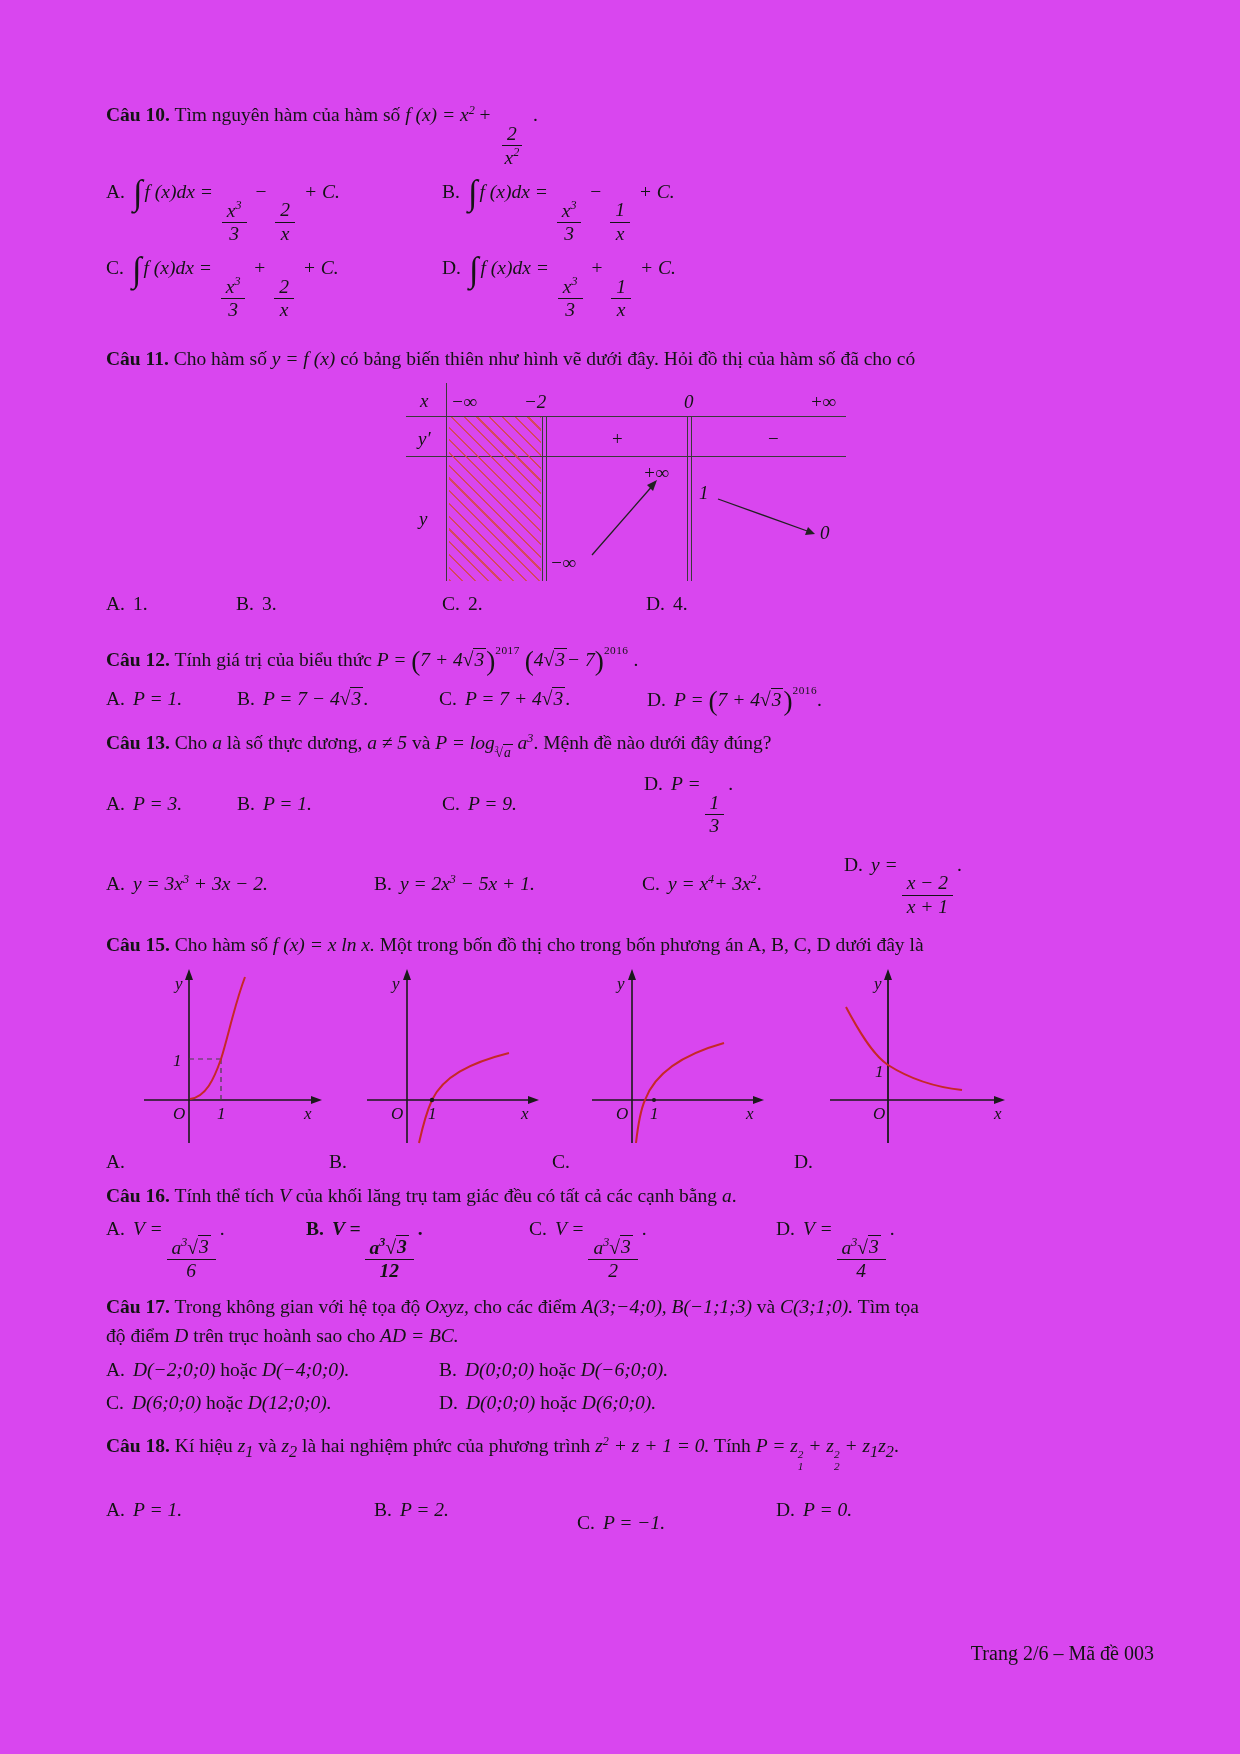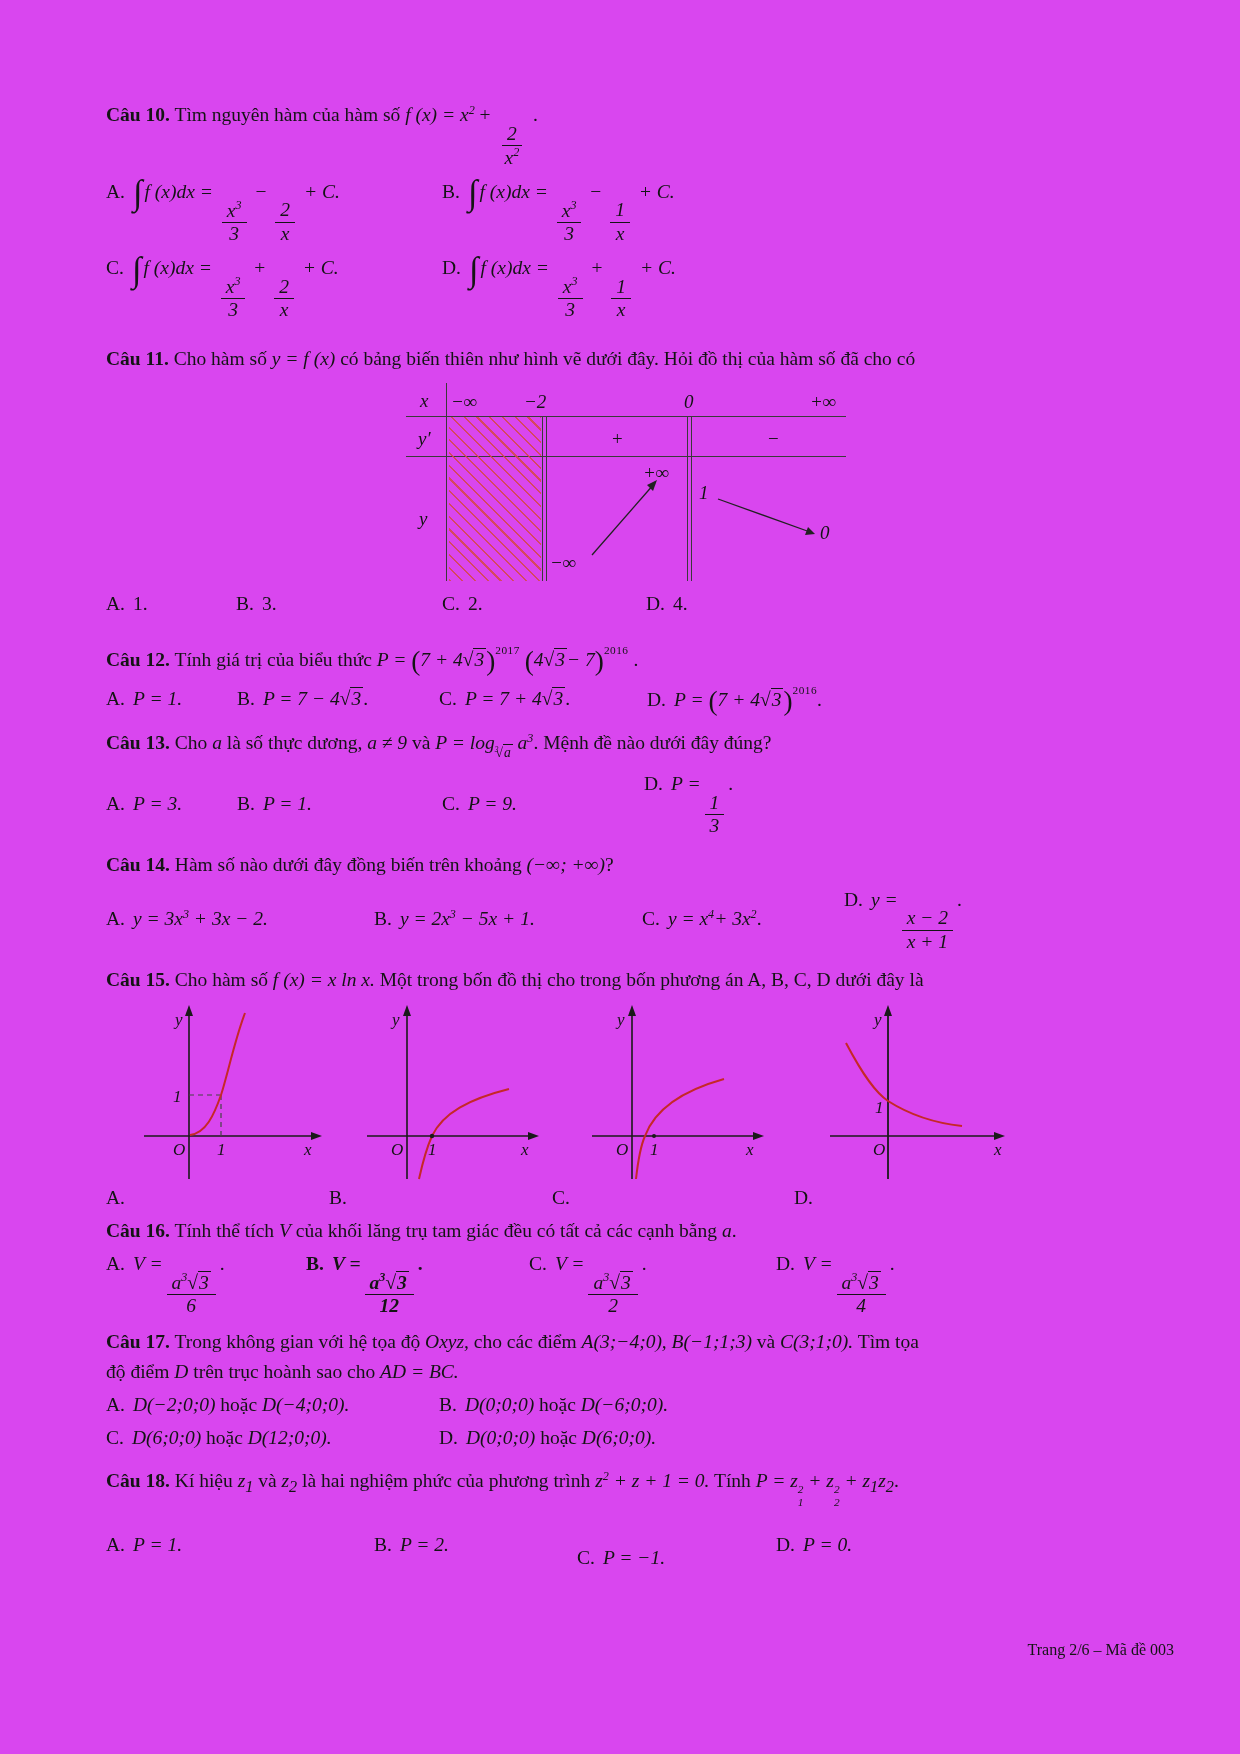--- a/index.html
+++ b/index.html
@@ -41,21 +41,21 @@
   .vt .hline{position:absolute;height:1.4px;background:#3a3a3a;}
   .vt .hatch{position:absolute;left:43px;top:34px;width:92px;bottom:0;
      background:repeating-linear-gradient(45deg,rgba(214,72,72,0.85) 0 1.6px,transparent 1.6px 9px);}
   .vt .val{position:absolute;font-size:19px;}
   .vt svg{position:absolute;left:0;top:0;}
   
   .graphs{display:flex;margin-top:8px;}
   .graphs svg{display:block;}
   .gl{display:flex;margin-top:2px;}
   .gtext{font-style:italic;font-size:17px;fill:#141414;}
-  .footer{position:absolute;right:66px;top:1638px;font-size:16px;}
+  .footer{position:absolute;right:86px;top:1638px;font-size:20px;}
   .cols2{display:flex;margin-top:8px;align-items:center;}
   .cols2 .c1{width:336px;}
 </style>
 </head>
 <body>
 
 <div class="page">
 
   <div class="q" style="margin-top:0;">
     <div>
@@ -195,42 +195,37 @@
       <div class="opt"><span class="okey">D.</span><span class="it">P =</span> <span class="bp">(</span><span class="it">7 + 4</span><span class="sq">√<span class="sqv">3</span></span><span class="bp">)</span><sup class="bexp">2016</sup><span>.</span></div>
     </div>
   </div>
 
   <div class="q" style="margin-top:14px;">
     <div>
       <span class="qlabel">Câu 13.</span>
       <span>Cho</span>
       <span class="it">a</span>
       <span>là số thực dương,</span>
-      <span class="it">a ≠ 9</span>
+      <span class="it">a ≠ 5</span>
       <span>và</span>
       <span class="it">P = log</span><sub class="logbase"><span class="sq"><sup class="rootidx">3</sup>√<span class="sqv">a</span></span></sub>
       <span class="it">a</span><sup class="e it">3</sup><span>. Mệnh đề nào dưới đây đúng?</span>
     </div>
     <div class="opt-row" style="margin-top:6px;">
       <div class="opt" style="width:131px;"><span class="okey">A.</span><span class="it">P = 3.</span></div>
       <div class="opt" style="width:205px;"><span class="okey">B.</span><span class="it">P = 1.</span></div>
       <div class="opt" style="width:202px;"><span class="okey">C.</span><span class="it">P = 9.</span></div>
       <div class="opt"><span class="okey">D.</span><span class="it">P =</span><span class="fr">
             <span class="n">1</span>
             <span class="d">3</span>
           </span><span>.</span></div>
     </div>
   </div>
 
   <div class="q" style="margin-top:12px;">
-    <div>
-      <span class="qlabel">Câu 14.</span>
-      <span>Hàm số nào dưới đây đồng biến trên khoảng</span>
-      <span class="it">(−∞; +∞)</span><span>?</span>
-    </div>
     <div class="opt-row" style="margin-top:6px;">
       <div class="opt" style="width:268px;"><span class="okey">A.</span><span class="it">y = 3x</span><sup class="e it">3</sup> <span class="it">+ 3x − 2.</span></div>
       <div class="opt" style="width:268px;"><span class="okey">B.</span><span class="it">y = 2x</span><sup class="e it">3</sup> <span class="it">− 5x + 1.</span></div>
       <div class="opt" style="width:202px;"><span class="okey">C.</span><span class="it">y = x</span><sup class="e it">4</sup><span class="it">+ 3x</span><sup class="e it">2</sup><span>.</span></div>
       <div class="opt"><span class="okey">D.</span><span class="it">y =</span><span class="fr">
             <span class="n">x − 2</span>
             <span class="d">x + 1</span>
           </span><span>.</span></div>
     </div>
   </div>

